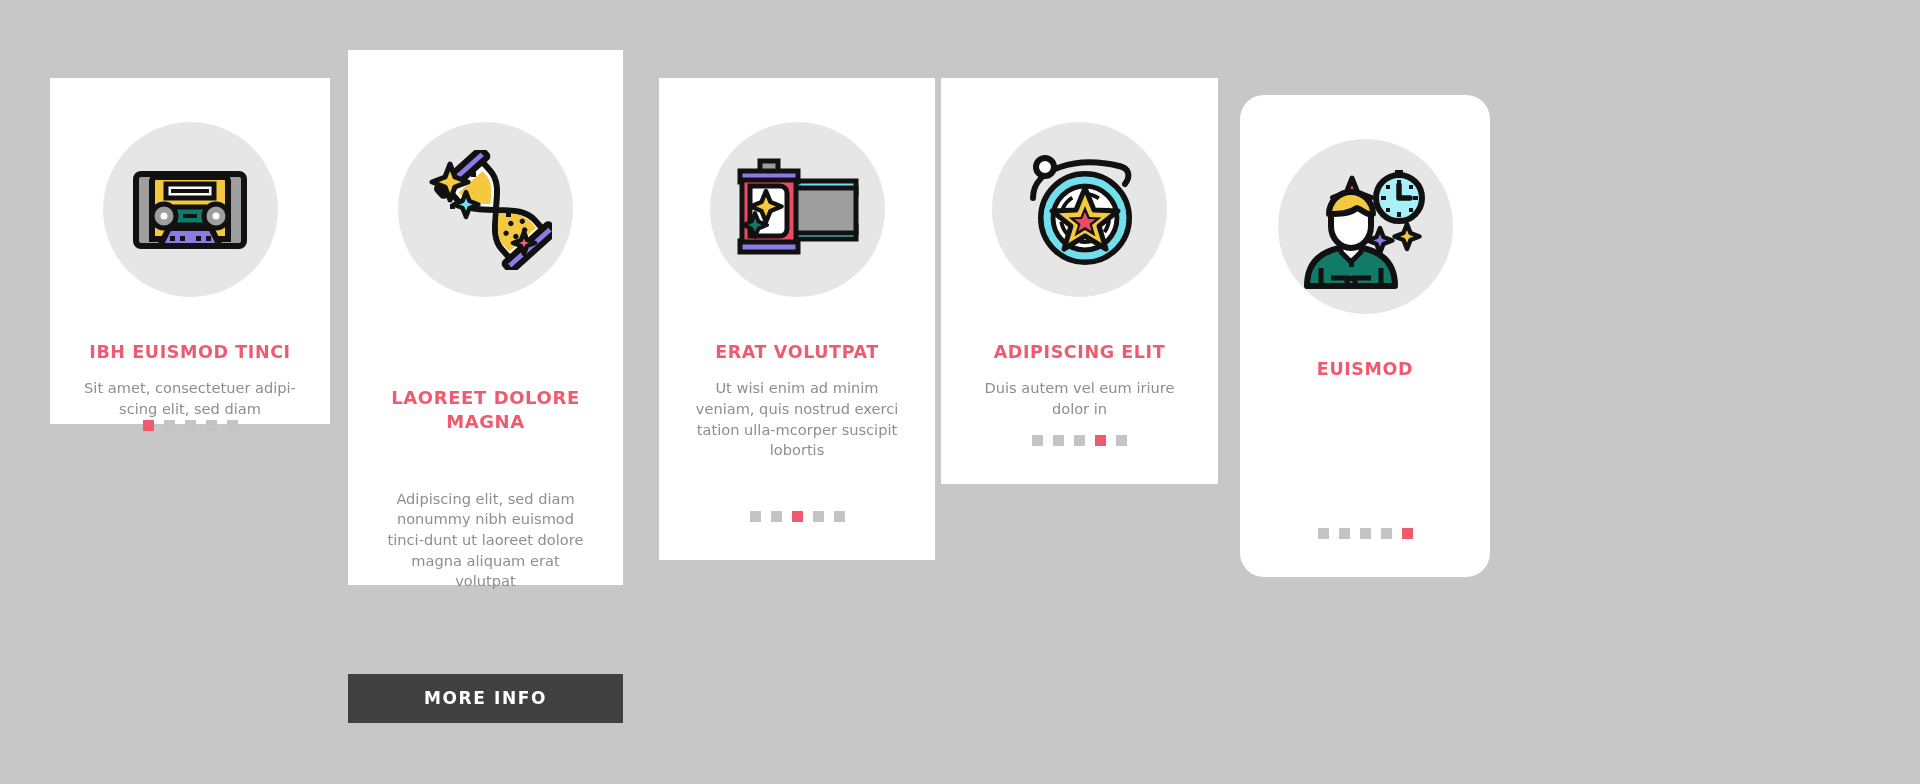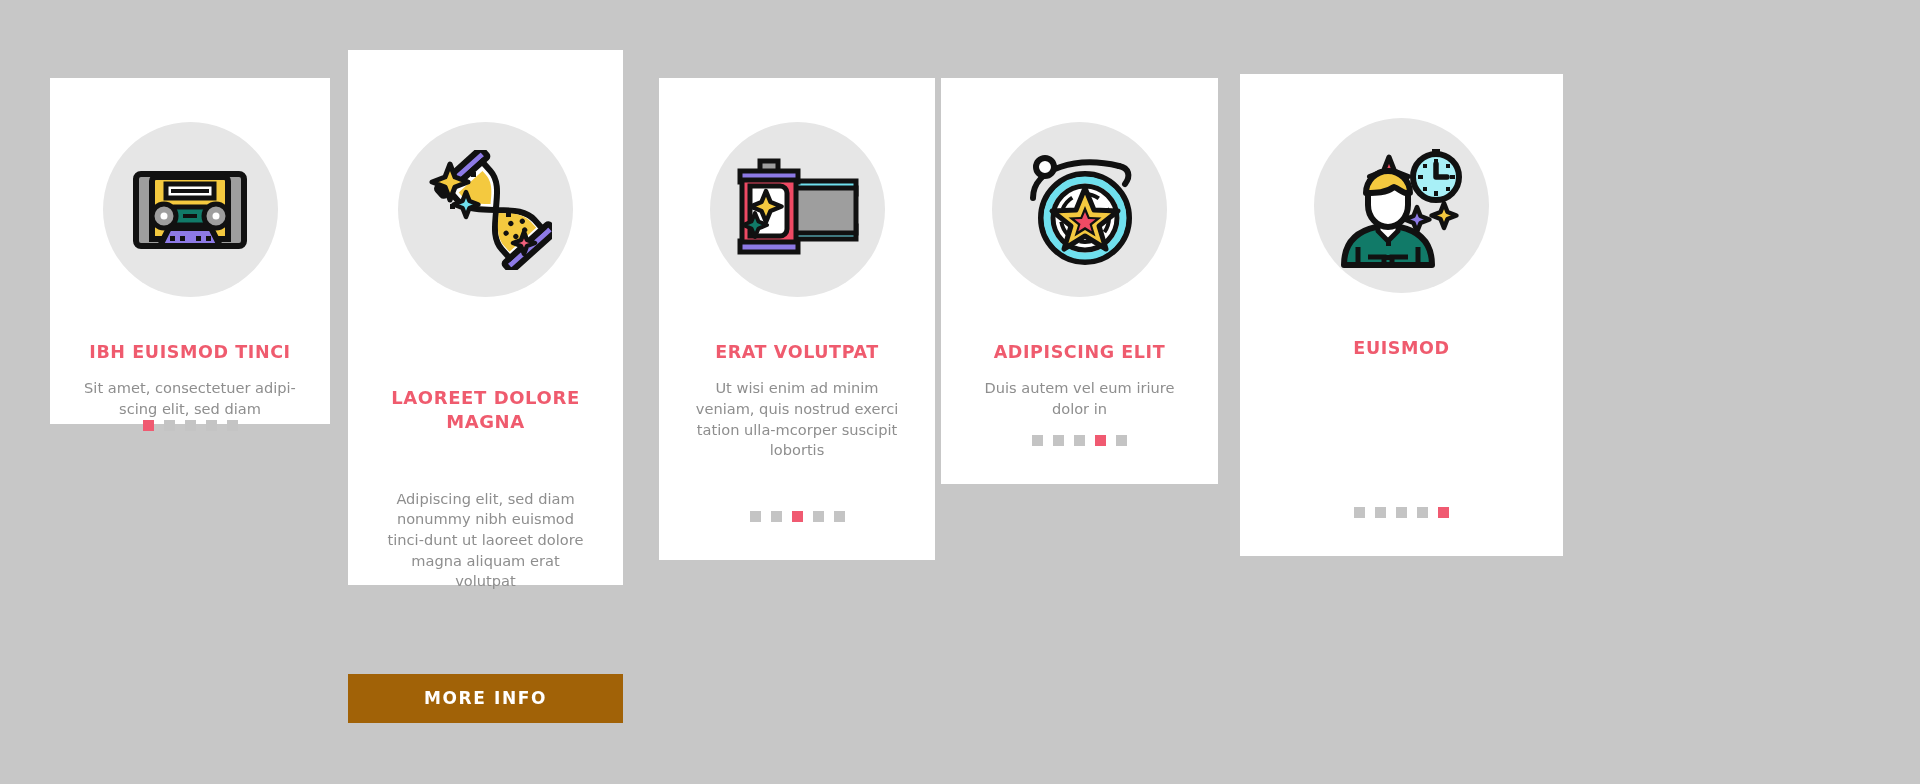--- a/index.html
+++ b/index.html
@@ -20,21 +20,21 @@
     position: absolute;
     background: #ffffff;
     display: flex;
     flex-direction: column;
     align-items: center;
   }
   .card.c1 { left: 50px;   top: 78px;  width: 280px; height: 346px; }
   .card.c2 { left: 348px;  top: 50px;  width: 275px; height: 535px; gap: 41px; }
   .card.c3 { left: 659px;  top: 78px;  width: 276px; height: 482px; align-items: center; }
   .card.c4 { left: 941px;  top: 78px;  width: 277px; height: 406px; }
-  .card.c5 { left: 1240px; top: 74px;  width: 323px; height: 482px; }
+  .card.c5 { left: 1240px; top: 95px;  width: 250px; height: 482px; border-radius: 24px; }
 
   .icon-circle {
     width: 175px;
     height: 175px;
     border-radius: 50%;
     background: #e6e6e6;
     display: flex;
     align-items: center;
     justify-content: center;
     margin-top: 44px;
@@ -76,21 +76,21 @@
   }
   .dot {
     width: 11px;
     height: 11px;
     background: #c4c4c4;
   }
   .dot.active { background: #f05a71; }
 
   .more-btn {
     width: 100%;
-    background: #a16207;
+    background: #404040;
     color: #ffffff;
     font-weight: bold;
     font-size: 17px;
     letter-spacing: 1.6px;
     text-align: center;
     padding: 14px 0 15px;
     margin-bottom: 48px;
     border: none;
     font-family: "DejaVu Sans", sans-serif;
     cursor: pointer;

